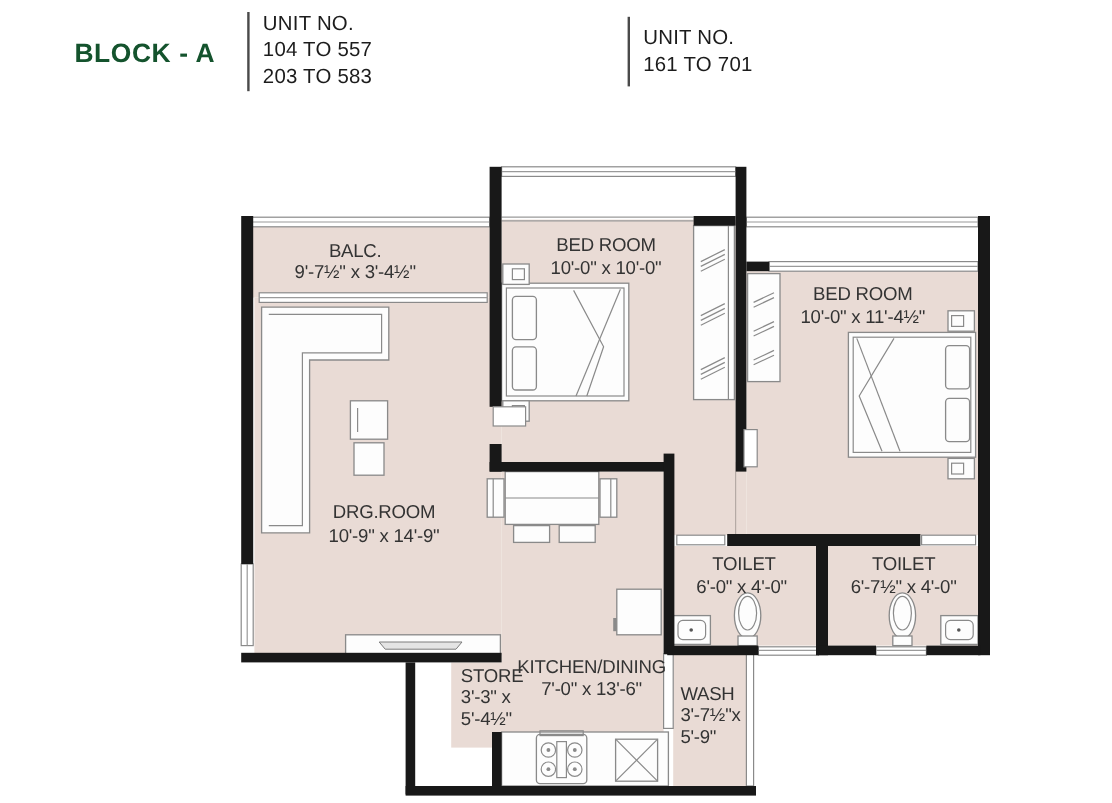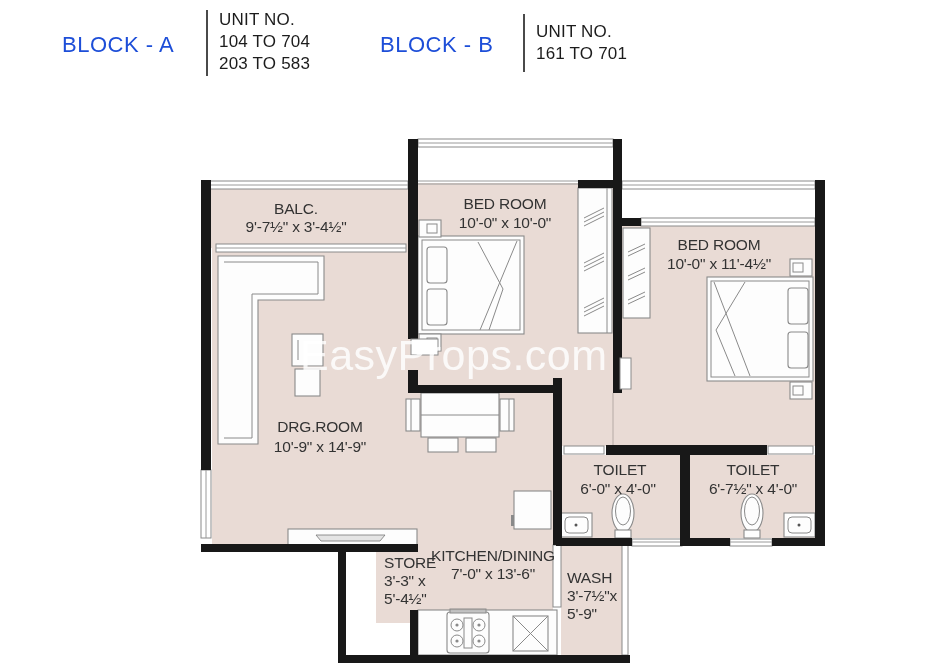--- a/index.html
+++ b/index.html
@@ -1,19 +1,19 @@
 <!DOCTYPE html>
 <html><head>
 <meta charset="utf-8">
 <style>
   html,body{margin:0;padding:0;background:#fff;}
   .canvas{position:relative;width:927px;height:669px;background:#ffffff;overflow:hidden;
           font-family:"Liberation Sans", sans-serif;}
   
-  .hdr-block{position:absolute;font-weight:normal;font-size:22px;letter-spacing:.5px;color:#1d4ed8;}
+  .hdr-block{position:absolute;font-weight:bold;font-size:22px;letter-spacing:.5px;color:#14532d;}
   .hdr-divider{position:absolute;width:2px;background:#4a4a4a;}
   .hdr-units{position:absolute;font-size:17px;line-height:22px;color:#1c1c1c;letter-spacing:.2px;}
   #blockA{left:62px;top:32px;}
   #divA{left:206px;top:10px;height:66px;}
   #unitsA{left:219px;top:9px;}
   #blockB{left:380px;top:32px;}
   #divB{left:523px;top:14px;height:58px;}
   #unitsB{left:536px;top:21px;}
   
   svg.plan{position:absolute;left:0;top:0;}
@@ -32,24 +32,23 @@
 </style>
 </head>
 <body>
 
 <div class="canvas">
 
   <div id="blockA" class="hdr-block">BLOCK - A</div>
   <div id="divA" class="hdr-divider"></div>
   <div id="unitsA" class="hdr-units">
     <div>UNIT NO.</div>
-    <div>104 TO 704</div>
+    <div>104 TO 557</div>
     <div>203 TO 583</div>
   </div>
-  <div id="blockB" class="hdr-block">BLOCK - B</div>
   <div id="divB" class="hdr-divider"></div>
   <div id="unitsB" class="hdr-units">
     <div>UNIT NO.</div>
     <div>161 TO 701</div>
   </div>
 
   <svg class="plan" width="927" height="669" viewBox="0 0 927 669">
 
     <g>
       <rect class="room" x="210" y="188" width="198" height="60"></rect>
@@ -265,14 +264,13 @@
 
       <text class="lbl" x="493" y="561" text-anchor="middle">KITCHEN/DINING</text>
       <text class="lbl" x="493" y="579" text-anchor="middle">7'-0" x 13'-6"</text>
 
       <text class="lbl" x="567" y="583">WASH</text>
       <text class="lbl" x="567" y="601">3'-7½"x</text>
       <text class="lbl" x="567" y="619">5'-9"</text>
     </g>
   </svg>
 
-  <div class="watermark">EasyProps.com</div>
 </div>
 
 </body></html>

